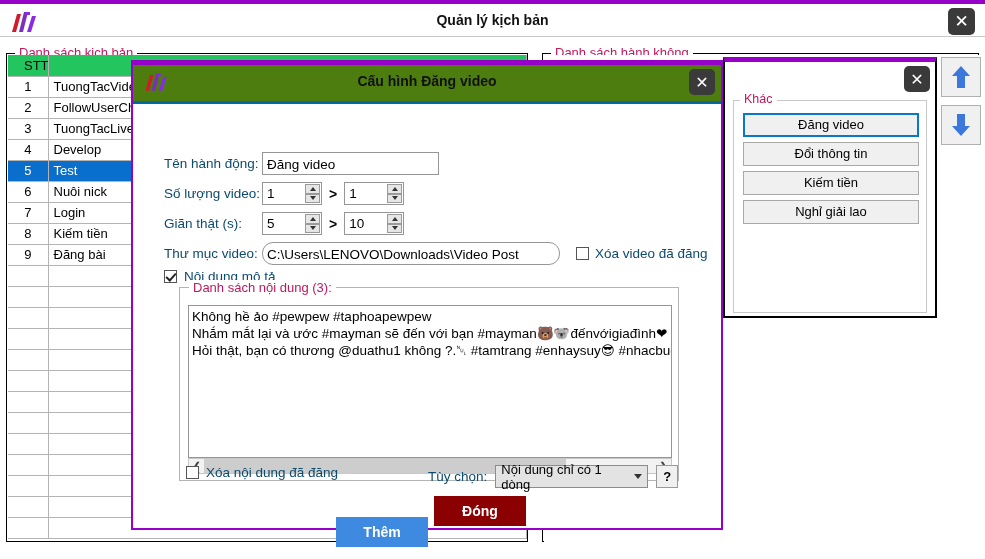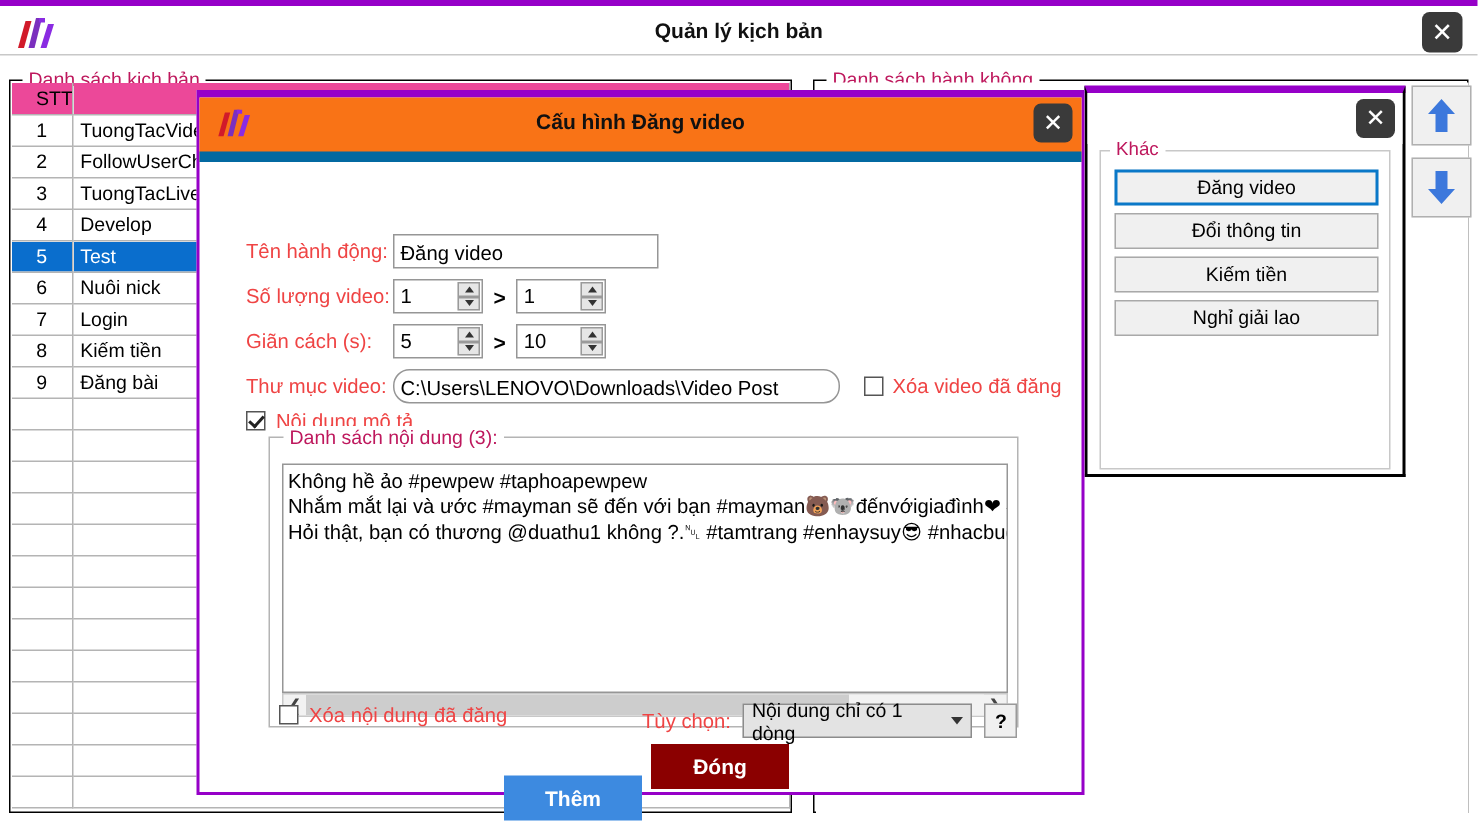--- a/index.html
+++ b/index.html
@@ -50,21 +50,21 @@
 
   
   .tbl{position:absolute;left:1px;top:1px;width:519px;height:487px;overflow:hidden;
        border-collapse:collapse;}
   table.scen{border-collapse:collapse;width:100%;table-layout:fixed;}
   table.scen th,table.scen td{
     border:1px solid #b4b4b4;font-size:13px;padding:2px 5px;height:21px;
     box-sizing:border-box;text-align:left;font-weight:normal;
     white-space:nowrap;overflow:hidden;
   }
-  table.scen th{background:#ec4899;text-align:center;color:#000;border-top:none;padding-left:16px;}
+  table.scen th{background:#22c55e;text-align:center;color:#000;border-top:none;padding-left:16px;}
   table.scen th:first-child{border-left:none;}
   table.scen td:first-child{border-left:none;}
   .col-stt{width:40px;text-align:center !important;}
   tr.sel td{background:#0a6ecd;color:#fff;}
   .filler td{border-left:none;border-right:none;border-bottom:none;height:21px;}
 
   
   .right-inner{
     position:absolute;left:1px;top:1px;width:435px;height:487px;background:#fff;
   }
@@ -98,32 +98,32 @@
     font-family:inherit;color:#000;
   }
   .khac-btn.active{border:2px solid #0a78c8;line-height:20px;}
 
   
   #dlg-main{
     position:absolute;left:131px;top:60px;width:592px;height:470px;
     background:#ffffff;border:2px solid #9600c8;border-top:5px solid #9600c8;
     box-sizing:border-box;
   }
-  .dlg-tbar{position:relative;height:36px;background:#f97316;border-bottom:7px solid #0369a1;}
+  .dlg-tbar{position:relative;height:36px;background:#4d7c0f;border-bottom:3px solid #0369a1;}
   .dlg-tbar .logo{left:9px;top:6px;width:30px;height:22px;}
   .dlg-title{
     position:absolute;left:0;top:8px;width:100%;text-align:center;
     font-weight:bold;font-size:14px;color:#111;
   }
   #dlg-main .close-sq{right:6px;top:4px;width:26px;height:26px;font-size:16px;}
 
   .dlg-body{position:relative;padding:0;height:427px;}
 
   .frow{position:absolute;display:flex;align-items:center;}
-  .flabel{font-size:13.5px;color:#ef4444;white-space:nowrap;}
+  .flabel{font-size:13.5px;color:#0c4a6e;white-space:nowrap;}
   .tinput{
     border:1px solid #969696;background:#fff;box-sizing:border-box;
     font-family:inherit;font-size:13.5px;color:#000;padding:1px 4px;height:23px;
     line-height:21px;outline:none;
   }
   .spin{position:relative;display:inline-block;height:23px;border:1px solid #969696;
         background:#fff;box-sizing:border-box;}
   .spin .sv{display:block;padding:1px 4px;font-size:13.5px;line-height:19px;}
   .spin .btns{position:absolute;right:1px;top:1px;width:15px;height:19px;
               display:flex;flex-direction:column;}
@@ -380,21 +380,21 @@
                 <i class="tri-up"></i>
               </span>
             <span>
                 <i class="tri-dn"></i>
               </span>
           </span>
         </span>
       </div>
 
       <div class="frow" style="left:31px;top:108px;">
-        <span class="flabel" style="width:96px;">Giãn cách (s):</span>
+        <span class="flabel" style="width:96px;">Giãn thật (s):</span>
         <span class="spin" style="width:60px;margin-left:2px;">
           <span class="sv">5</span>
           <span class="btns">
             <span>
                 <i class="tri-up"></i>
               </span>
             <span>
                 <i class="tri-dn"></i>
               </span>
           </span>

